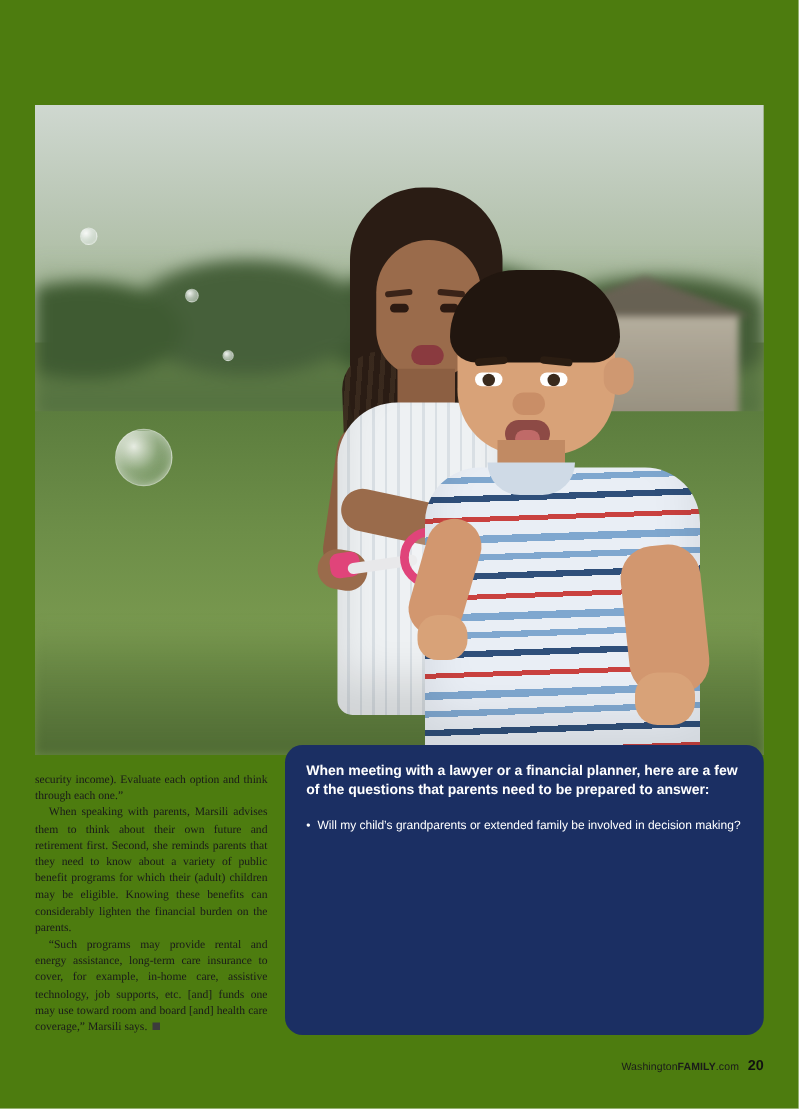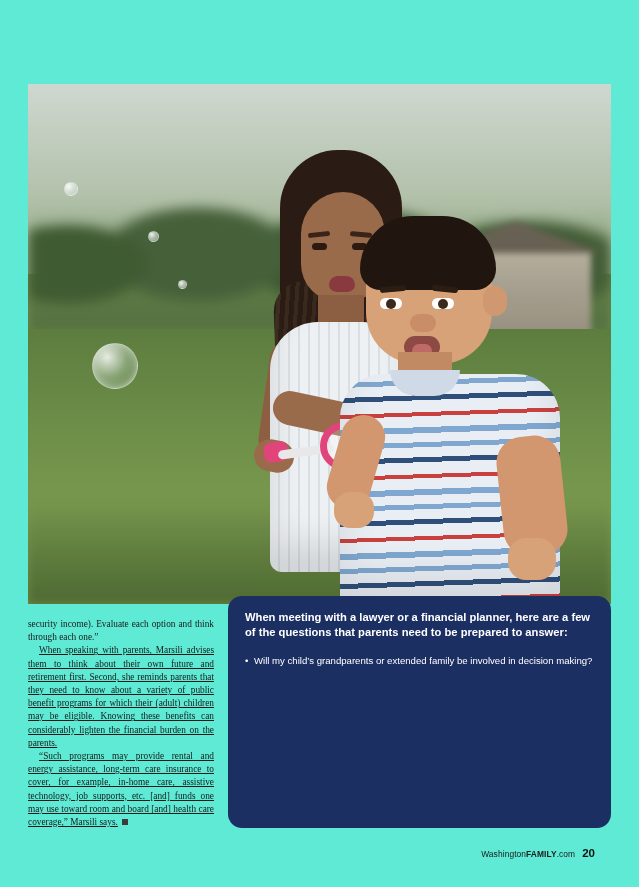--- a/index.html
+++ b/index.html
@@ -11,21 +11,21 @@
     width: 639px;
     height: 887px;
     position: relative;
     overflow: hidden;
     font-family: "Liberation Sans", sans-serif;
   }
 
   .page {
     position: absolute;
     inset: 0;
-    background: #5eead4;
+    background: #4d7c0f;
   }
 
   
   .photo {
     position: absolute;
     left: 28px;
     top: 84px;
     width: 583px;
     height: 520px;
     overflow: hidden;
@@ -363,21 +363,21 @@
     left: 28px;
     top: 618px;
     width: 186px;
     font-family: "Liberation Serif", serif;
     font-size: 9.3px;
     line-height: 13.2px;
     color: #1a1a1a;
     text-align: justify;
   }
   .body-col p { margin: 0; }
-  .body-col p + p { text-indent: 11px; text-decoration: underline; }
+  .body-col p + p { text-indent: 11px; }
   .end-mark {
     display: inline-block;
     width: 6px;
     height: 6px;
     background: #3c3c3c;
     margin-left: 4px;
     vertical-align: 0px;
   }
 
   
@@ -422,21 +422,21 @@
   .callout-closing {
     font-family: "Liberation Sans", sans-serif;
     font-size: 9.6px;
     line-height: 13.4px;
     margin: 0;
   }
 
   
   .footer {
     position: absolute;
-    right: 44px;
+    right: 28px;
     bottom: 28px;
     display: flex;
     align-items: baseline;
     gap: 7px;
   }
   .footer-brand {
     font-family: "Liberation Sans", sans-serif;
     font-size: 8.4px;
     color: #1a1a1a;
     letter-spacing: .1px;

